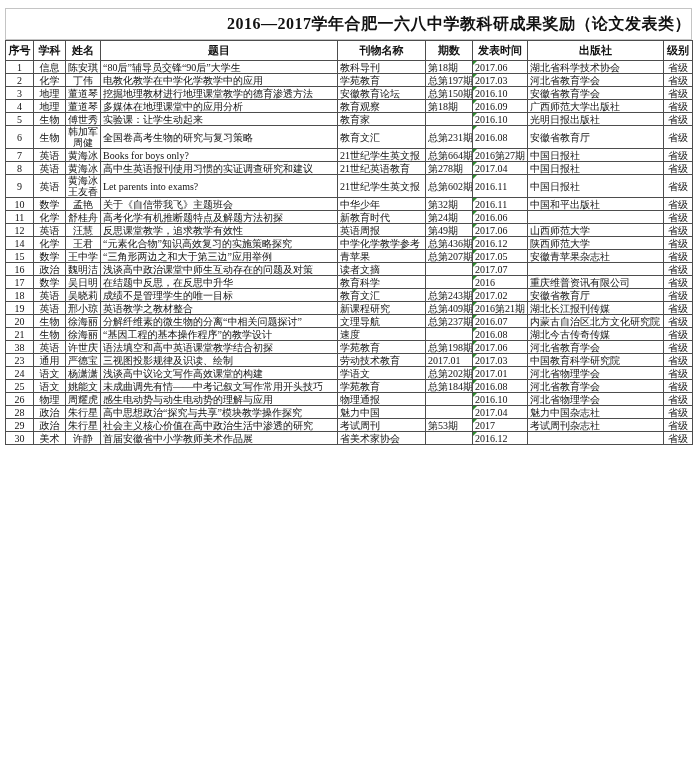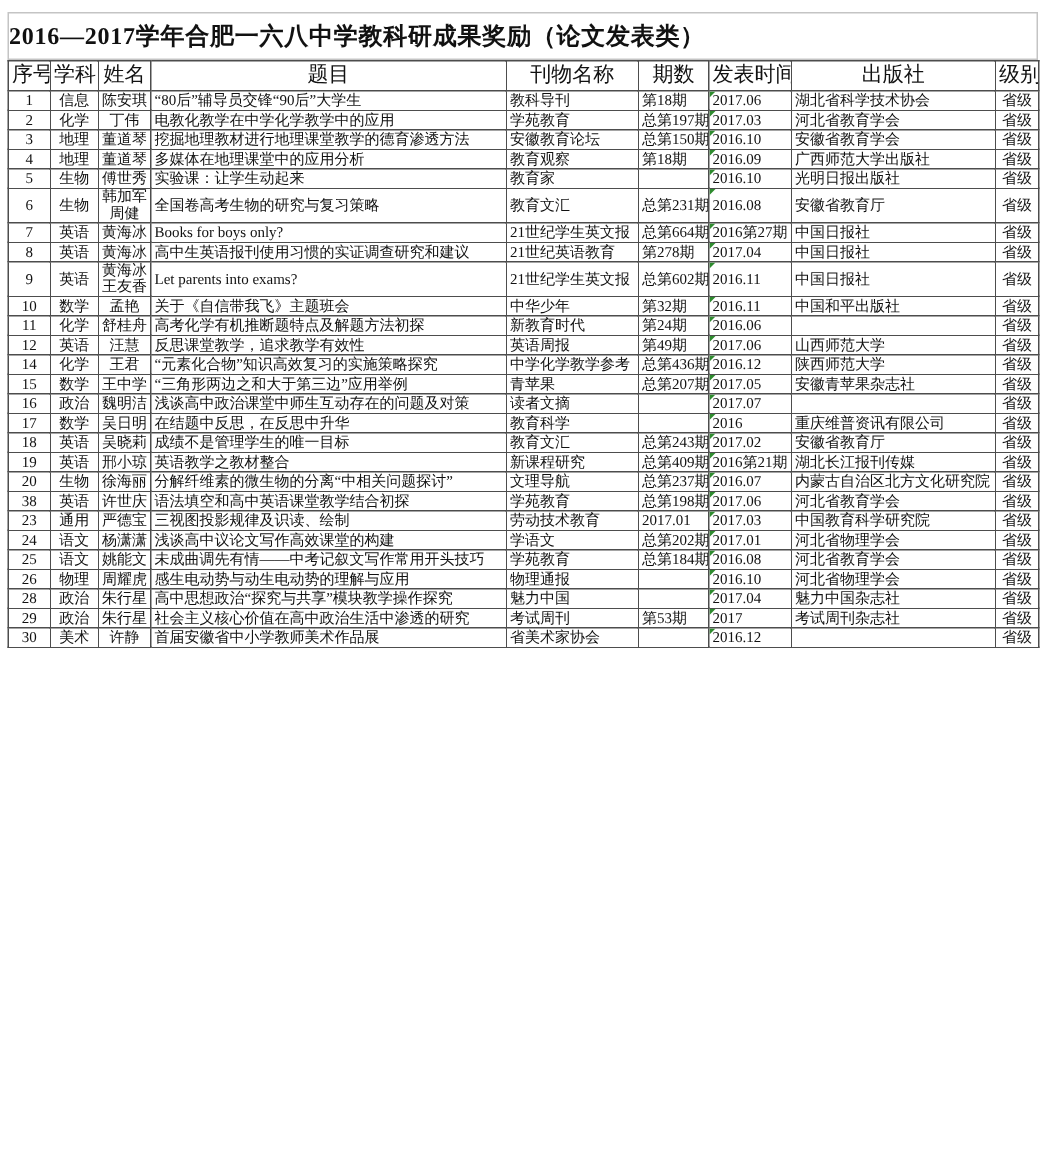--- a/index.html
+++ b/index.html
@@ -10,21 +10,21 @@
     position: relative;
     overflow: hidden;
     color: #111;
   }
   .title-band {
     position: absolute; left: 5px; top: 8px;
     width: 687px; height: 32px;
     border: 1px solid #c4c4c4;
     box-sizing: border-box;
     background: #fff;
-    display: flex; align-items: center; justify-content: flex-start;
+    display: flex; align-items: center; justify-content: flex-end;
   }
   .title-text {
     font-size: 16px; font-weight: bold; letter-spacing: 0.5px;
     white-space: nowrap;
   }
   table.results {
     position: absolute; left: 5px; top: 40px;
     width: 688px;
     border-collapse: collapse;
     table-layout: fixed;
@@ -35,23 +35,23 @@
     font-size: 10px;
     line-height: 11px;
     padding: 0 2px;
     overflow: hidden;
     white-space: nowrap;
     vertical-align: middle;
     position: relative;
   }
   table.results th {
     height: 20px;
-    font-weight: normal;
+    font-weight: bold;
     text-align: center;
-    font-size: 14px;
+    font-size: 11px;
     background: #fff;
   }
   table.results td { height: 13px; background: #fff; }
   tr.tall td { height: 19px; }
   td.c, th { text-align: center; }
   td.l { text-align: left; }
   td.multi { white-space: normal; line-height: 9px; font-size: 9.5px; padding: 0; }
   .tri {
     position: absolute; left: 0; top: 0;
     width: 0; height: 0;
@@ -295,20 +295,31 @@
         <td class="c">生物</td>
         <td class="c">徐海丽</td>
         <td class="l">分解纤维素的微生物的分离“中相关问题探讨”</td>
         <td class="l">文理导航</td>
         <td class="l">总第237期</td>
         <td class="l"><span class="tri"></span>2016.07</td>
         <td class="l">内蒙古自治区北方文化研究院</td>
         <td class="c">省级</td>
       </tr>
       <tr>
+        <td class="c">21</td>
+        <td class="c">生物</td>
+        <td class="c">徐海丽</td>
+        <td class="l">“基因工程的基本操作程序”的教学设计</td>
+        <td class="l">速度</td>
+        <td class="l"></td>
+        <td class="l"><span class="tri"></span>2016.08</td>
+        <td class="l">湖北今古传奇传媒</td>
+        <td class="c">省级</td>
+      </tr>
+      <tr>
         <td class="c">38</td>
         <td class="c">英语</td>
         <td class="c">许世庆</td>
         <td class="l">语法填空和高中英语课堂教学结合初探</td>
         <td class="l">学苑教育</td>
         <td class="l">总第198期</td>
         <td class="l"><span class="tri"></span>2017.06</td>
         <td class="l">河北省教育学会</td>
         <td class="c">省级</td>
       </tr>

